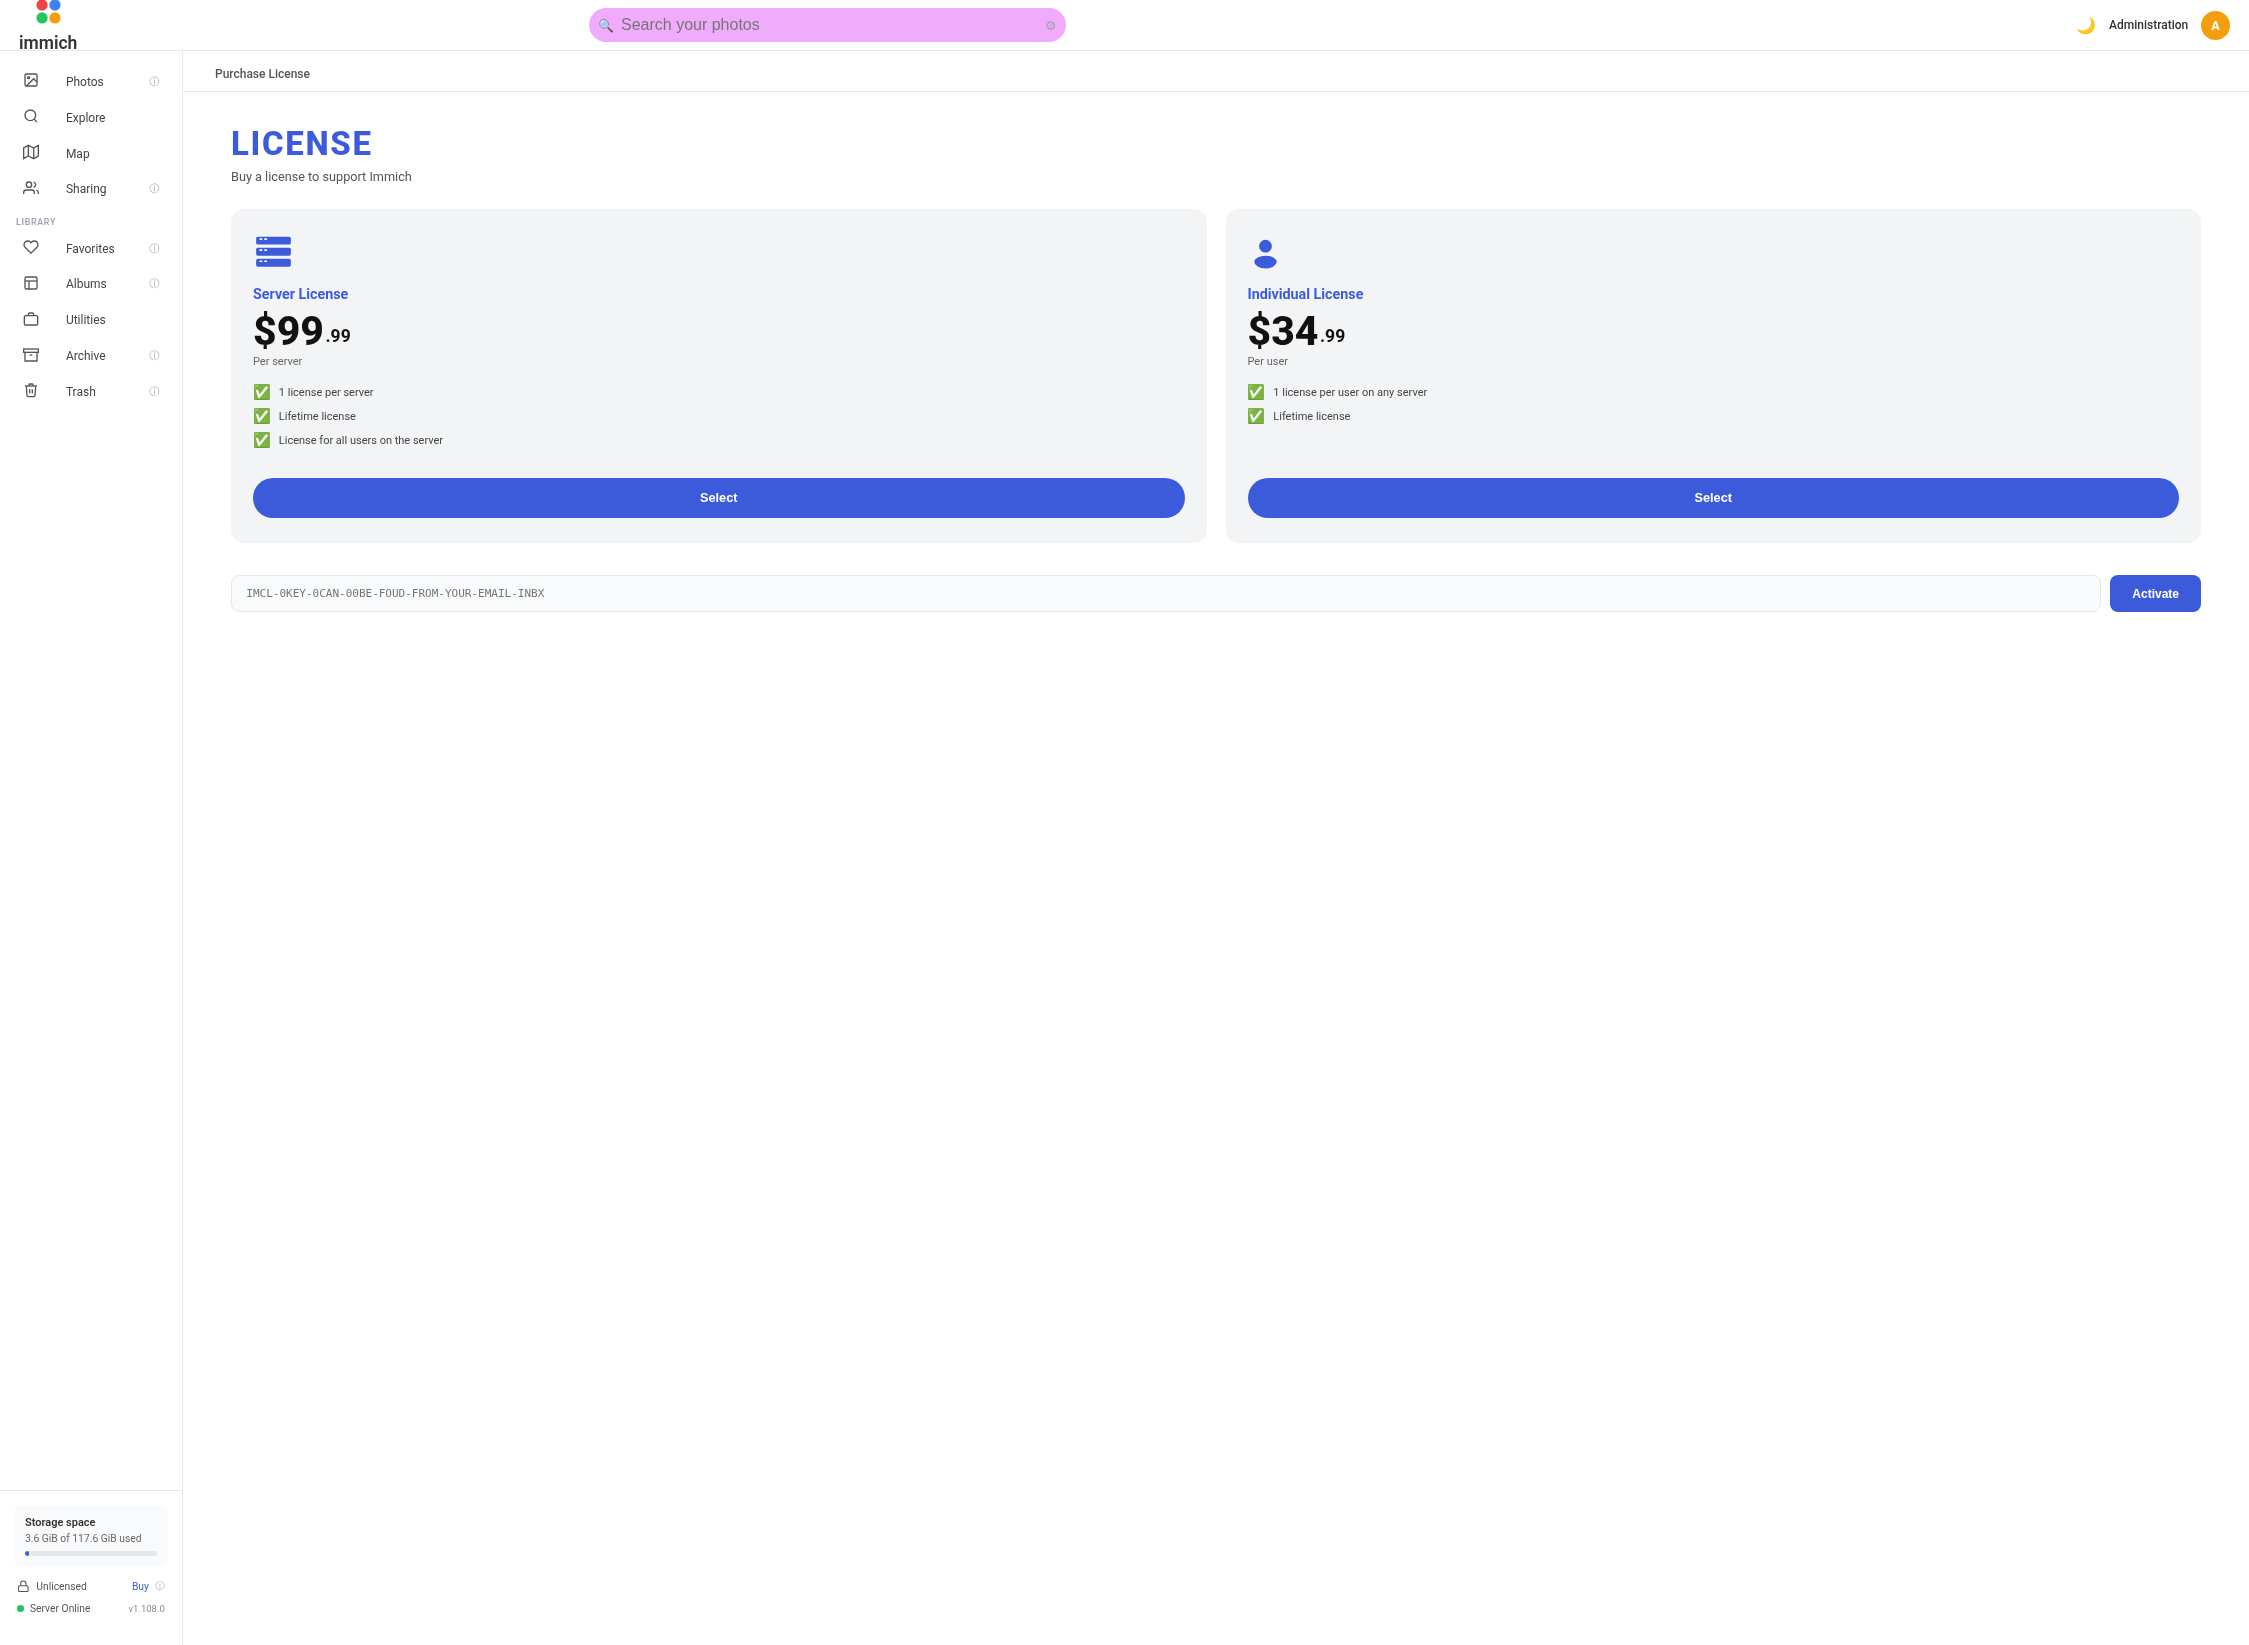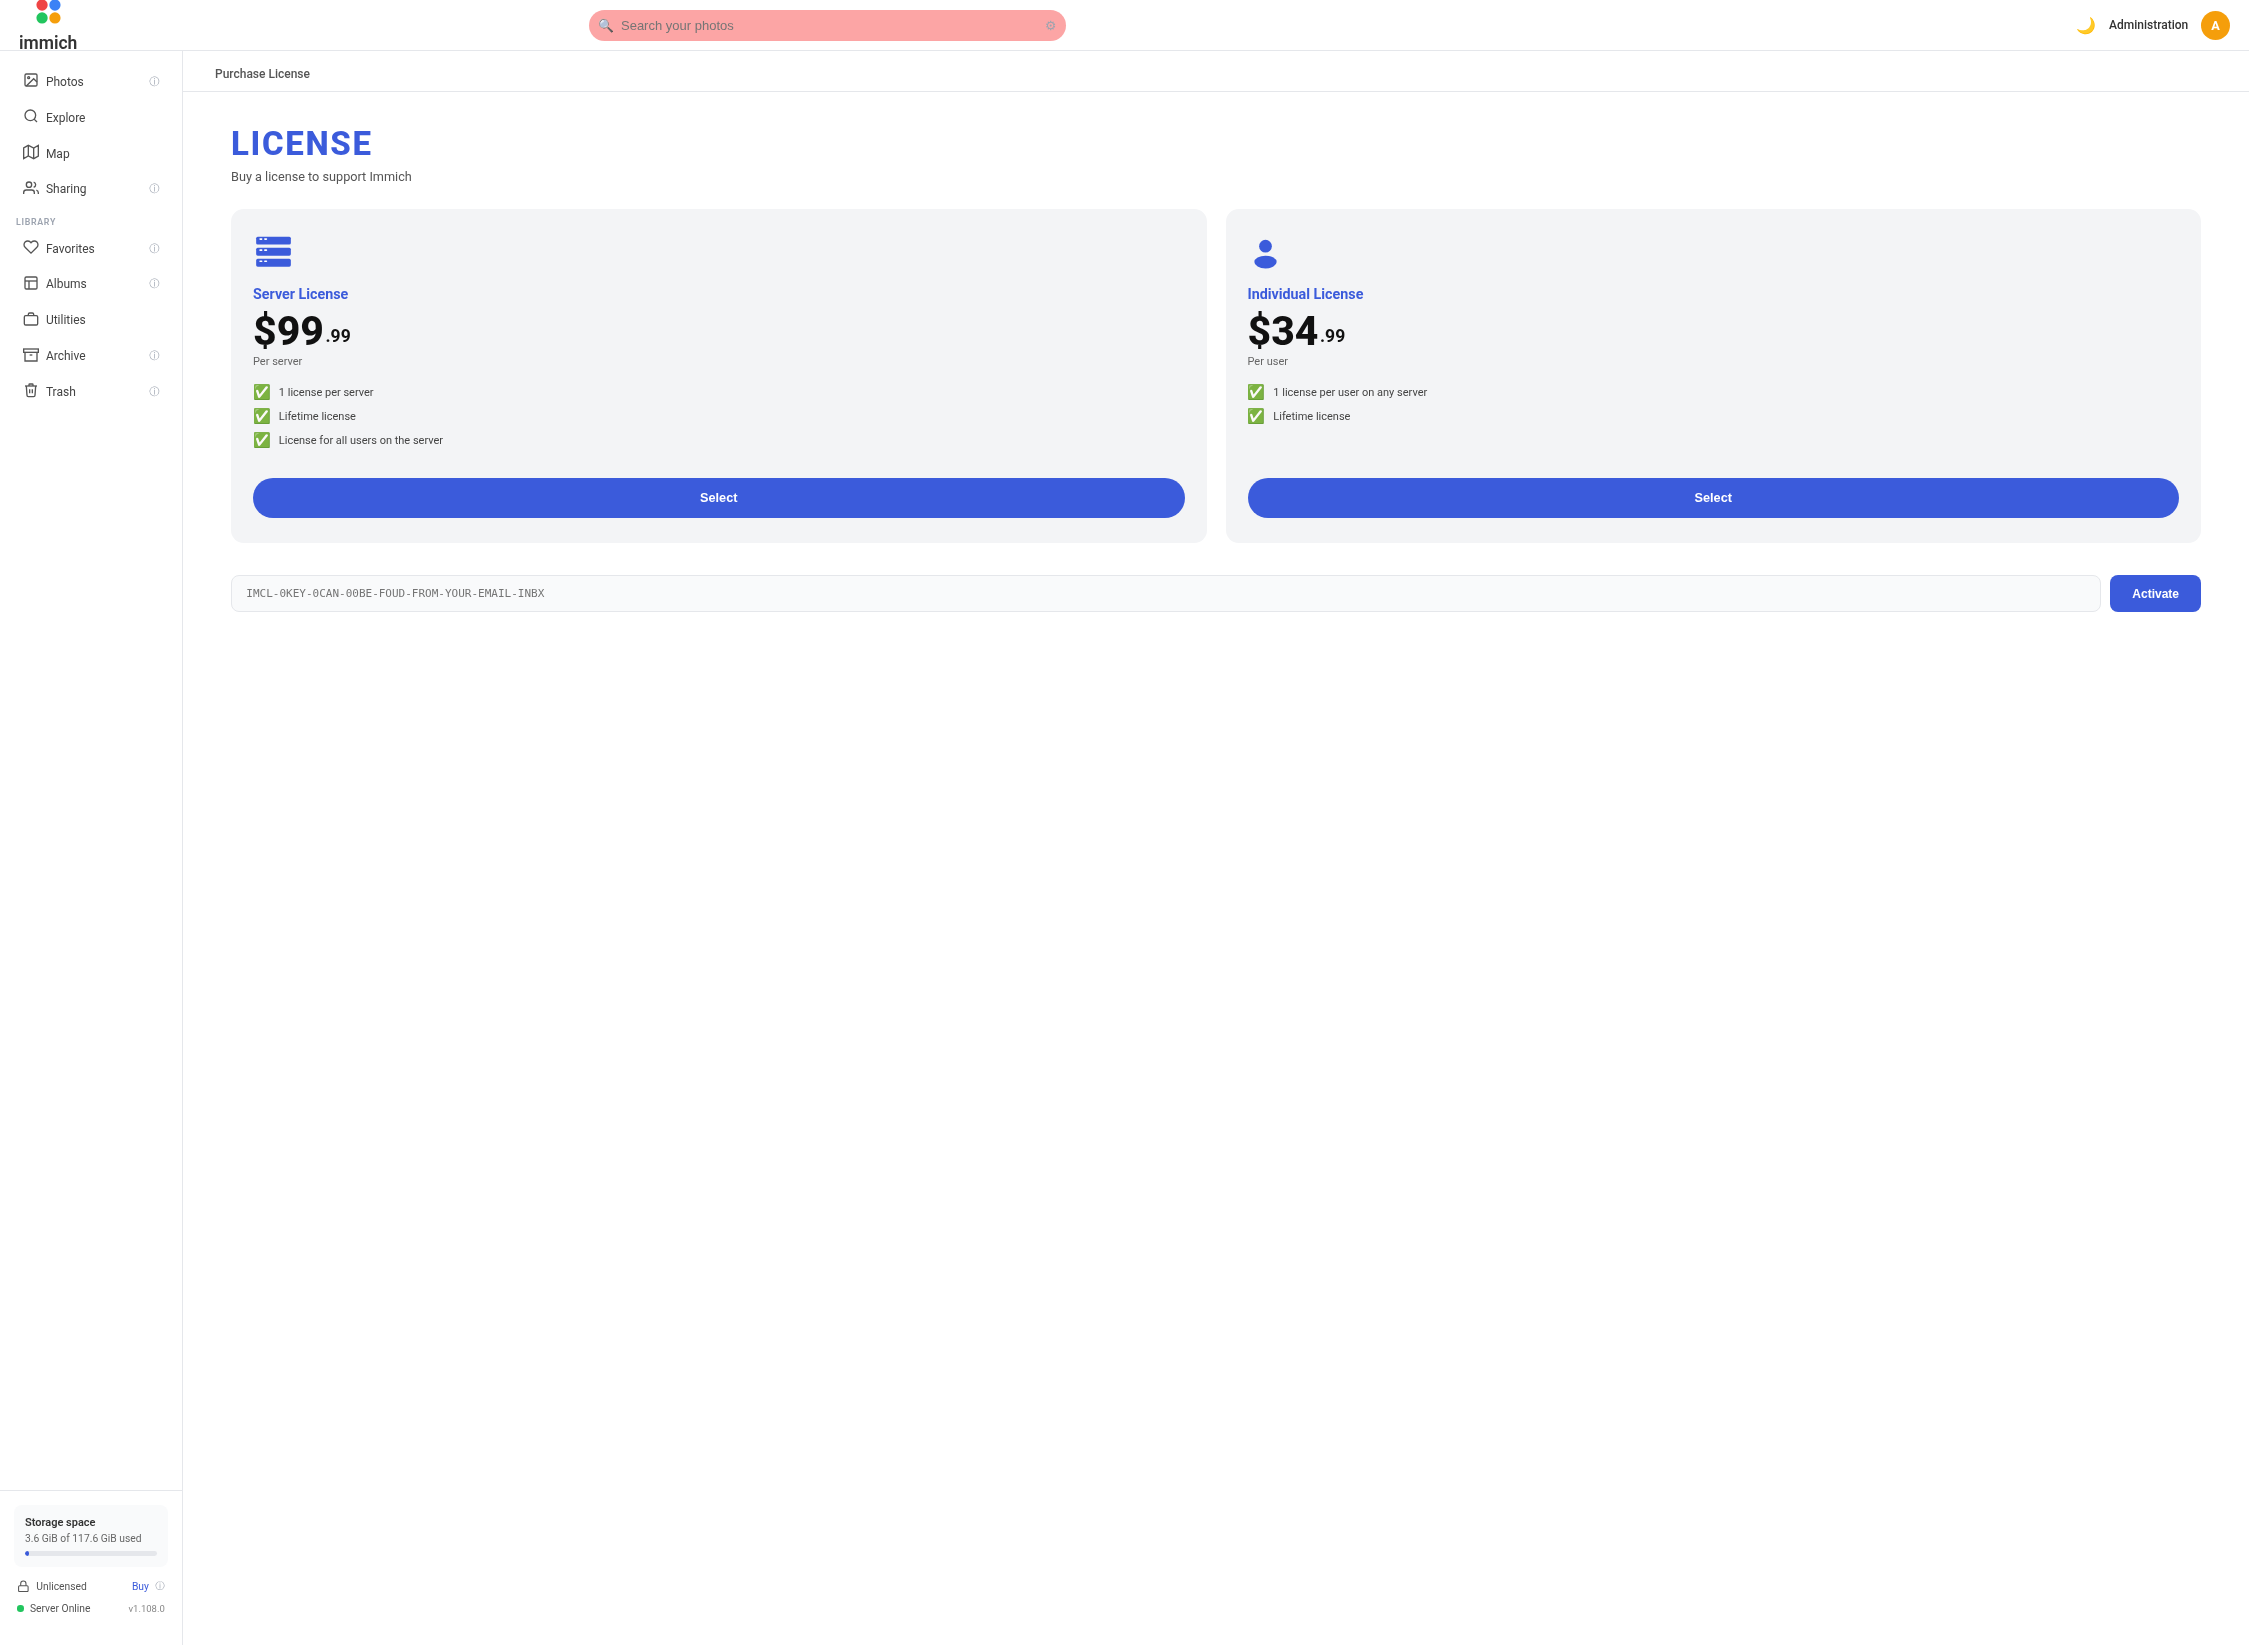--- a/index.html
+++ b/index.html
@@ -4,35 +4,35 @@
   <style>
     * { box-sizing: border-box; margin: 0; padding: 0; }
     body { font-family: -apple-system, BlinkMacSystemFont, 'Segoe UI', Roboto, sans-serif; background: #fff; color: #333; display: flex; flex-direction: column; height: 100vh; overflow: hidden; }
 
     
     .topbar { display: flex; align-items: center; padding: 0 19px; height: 51px; border-bottom: 0.8px solid #e5e7eb; gap: 12.7px; flex-shrink: 0; }
     .logo { display: flex; align-items: center; gap: 6.4px; text-decoration: none; flex-direction: column; }
     .logo-icon { width: 29px; height: 29px; }
     .logo-text { font-size: 17.5px; font-weight: 600; color: #333; }
     .search-bar { flex: 1; max-width: 477px; margin: 0 auto; position: relative; }
-    .search-bar input { width: 100%; padding: 8px 35px 8px 32px; border-radius: 19px; border: none; background: #fca5a5; font-size: 13px; color: #666; outline: none; }
+    .search-bar input { width: 100%; padding: 8px 35px 8px 32px; border-radius: 19px; border: none; background: #f0abfc; font-size: 16px; color: #666; outline: none; }
     .search-icon { position: absolute; left: 9.5px; top: 50%; transform: translateY(-50%); color: #9ca3af; font-size: 12.7px; }
     .search-filter-icon { position: absolute; right: 9.5px; top: 50%; transform: translateY(-50%); color: #9ca3af; font-size: 12.7px; cursor: pointer; }
     .topbar-right { display: flex; align-items: center; gap: 12.7px; margin-left: auto; }
     .moon-icon { font-size: 16px; color: #555; cursor: pointer; }
     .admin-link { font-size: 12px; color: #333; cursor: pointer; font-weight: 500; }
     .avatar { width: 29px; height: 29px; border-radius: 50%; background: #f59e0b; display: flex; align-items: center; justify-content: center; color: white; font-weight: 700; font-size: 12.7px; cursor: pointer; }
 
     
     .main-layout { display: flex; flex: 1; overflow: hidden; }
 
     
     .sidebar { width: 183px; flex-shrink: 0; padding: 12.7px 0; display: flex; flex-direction: column; border-right: 0.8px solid #e5e7eb; overflow-y: auto; }
     .sidebar-nav { flex: 1; }
-    .sidebar-item { display: flex; align-items: center; padding: 8px 16px; cursor: pointer; border-radius: 6.4px; margin: 0.8px 6.4px; gap: 6px; font-size: 12px; color: #444; position: relative; }
+    .sidebar-item { display: flex; align-items: center; padding: 8px 16px; cursor: pointer; border-radius: 6.4px; margin: 0.8px 6.4px; gap: 26px; font-size: 12px; color: #444; position: relative; }
     .sidebar-item .item-icon { font-size: 14.3px; color: #555; width: 17.5px; text-align: center; }
     .sidebar-item .item-label { flex: 1; }
     .sidebar-item .info-icon { font-size: 10.3px; color: #9ca3af; }
     .sidebar-section-title { font-size: 8.8px; font-weight: 600; color: #9ca3af; padding: 9.5px 16px 3.2px; letter-spacing: 0.08em; text-transform: uppercase; }
 
     
     .sidebar-bottom { padding: 14px; border-top: 0.8px solid #e5e7eb; margin-top: auto; }
     .storage-card { background: #f9fafb; border-radius: 8px; padding: 11px; margin-bottom: 6.4px; }
     .storage-title { font-size: 11px; font-weight: 600; color: #333; margin-bottom: 3.2px; }
     .storage-used { font-size: 10.3px; color: #666; margin-bottom: 6px; }

